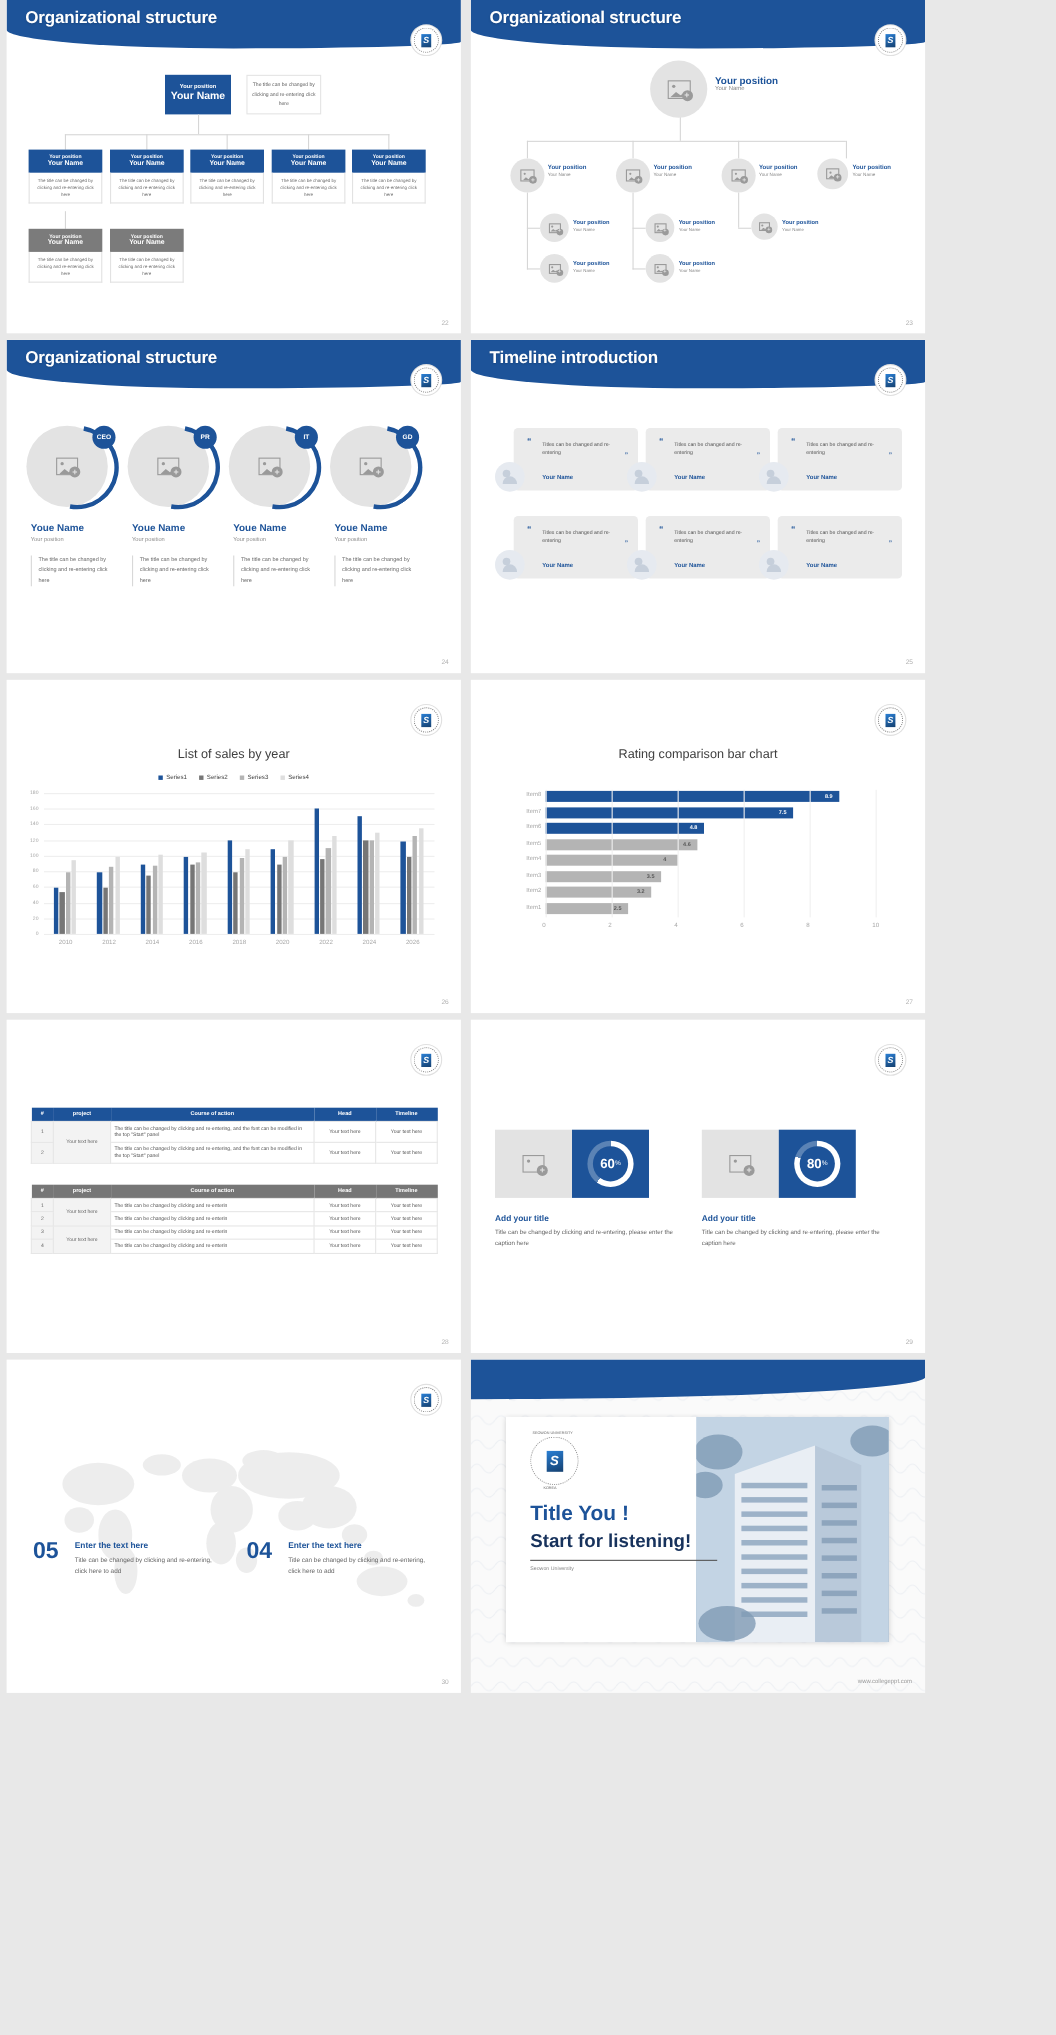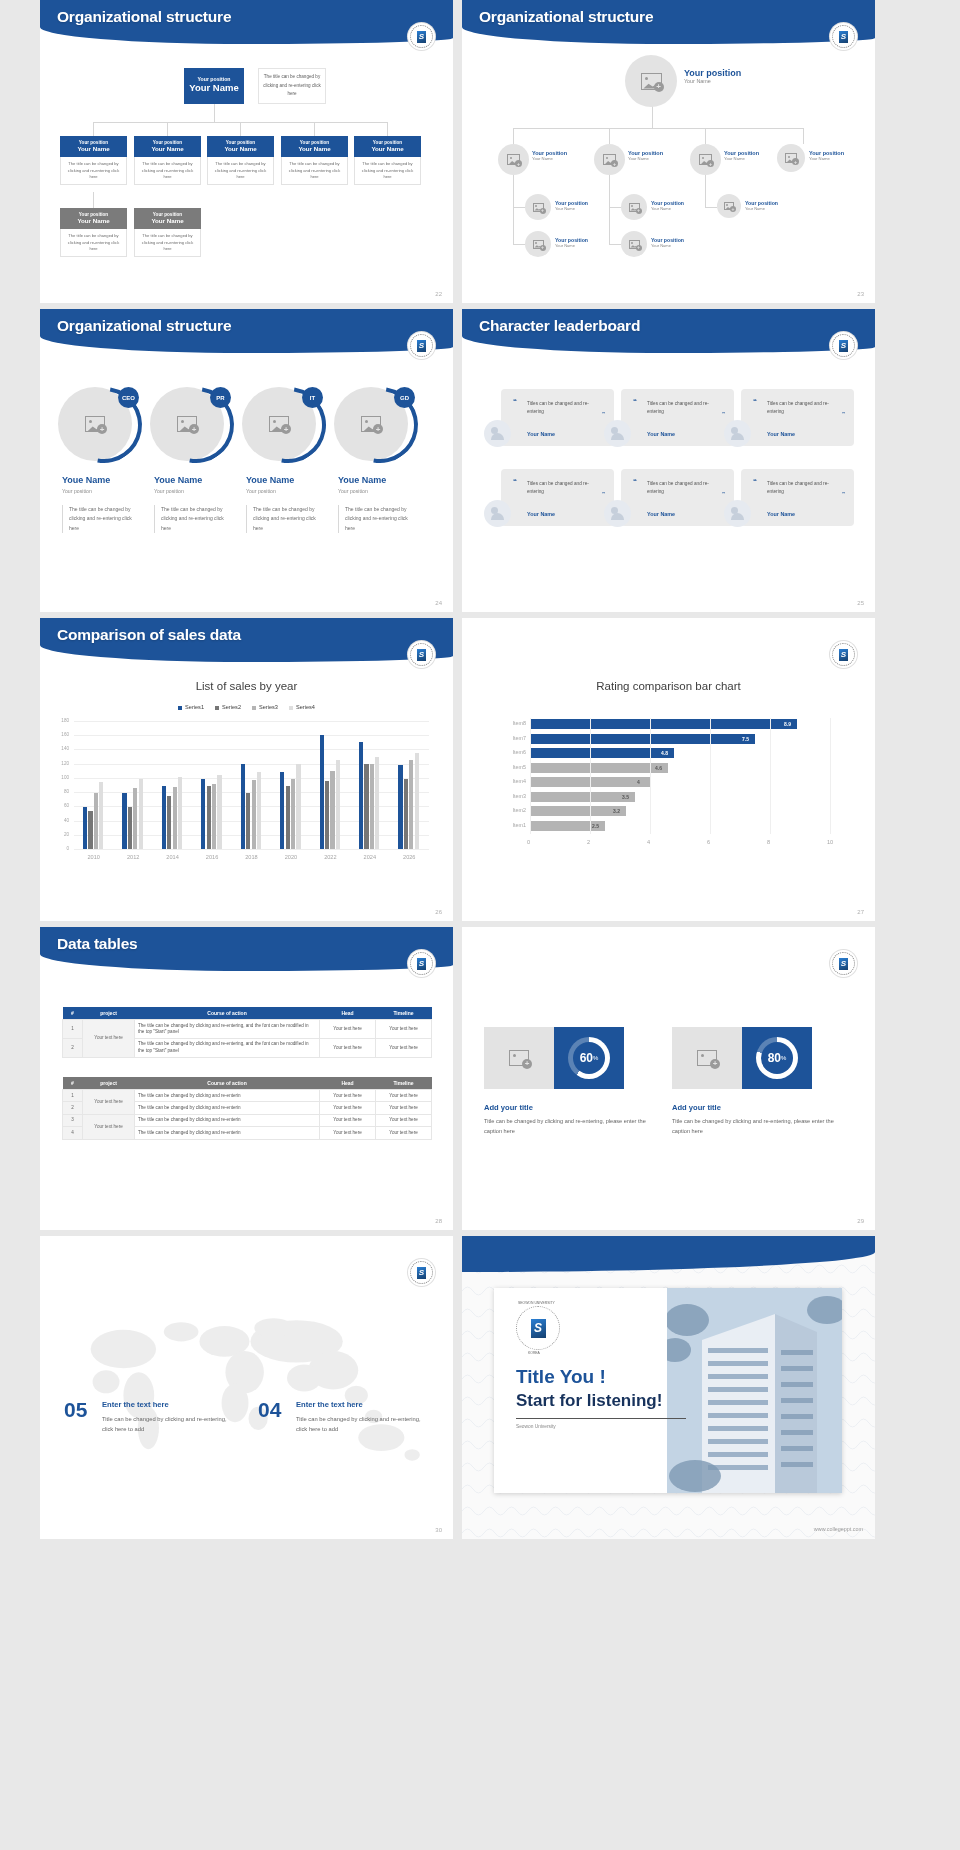--- a/index.html
+++ b/index.html
@@ -2,21 +2,21 @@
 <html><head>
 <meta charset="utf-8">
 <style>
   * { box-sizing: border-box; margin:0; padding:0; }
   body {
     width:960px; height:1850px;
     background:#e8e8e8;
     font-family:"Liberation Sans", sans-serif;
     overflow:hidden;
   }
-  .grid { display:flex; flex-wrap:wrap; width:960px;padding-left:34px; }
+  .grid { display:flex; flex-wrap:wrap; width:960px; }
   .slide {
     width:413px; height:303px;
     background:#fff; position:relative; overflow:hidden;
     margin:0 0 6px 0;
   }
   .slide.left { margin-left:6px; margin-right:9px; }
   .slide.right { margin-right:6px; }
 
   
   .banner { position:absolute; top:0; left:0; width:100%; height:44px; }
@@ -519,21 +519,21 @@
     <div class="p24name" style="left:298px; top:166px;">Youe Name</div>
     <div class="p24pos" style="left:298px; top:179px;">Your position</div>
     <div class="p24desc" style="left:298px; top:196px;">The title can be changed by clicking and re-entering click here</div>
 
     <div class="pagenum">24</div>
   </div>
 
   <div class="slide right">
     <div class="banner">
       <div class="bg"></div>
-      <div class="title">Character leaderboard</div>
+      <div class="title">Timeline introduction</div>
     </div>
     <div class="seal">
       <div class="ring">
           <div class="mark">S</div>
         </div>
     </div>
 
     <div class="uav" style="left:22px; top:111px;">
         <div>
           <div class="head2"></div>
@@ -609,24 +609,20 @@
       <div class="qm" style="left:12px; top:8px;">“</div>
       <div class="qtxt">Titles can be changed and re-entering</div>
       <div class="qm2">”</div>
       <div class="qname">Your Name</div>
     </div>
 
     <div class="pagenum">25</div>
   </div>
 
   <div class="slide left">
-    <div class="banner">
-      <div class="bg"></div>
-      <div class="title">Comparison of sales data</div>
-    </div>
     <div class="seal">
       <div class="ring">
           <div class="mark">S</div>
         </div>
     </div>
 
     <div class="chart-title" style="top:62px;">List of sales by year</div>
     <div class="legend" id="vlegend" style="top:86px;">
         <span><i style="background:#1d5399"></i>Series1</span>
         <span><i style="background:#767676"></i>Series2</span>
@@ -767,24 +763,20 @@
     <div class="pagenum">27</div>
   <div class="hx" style="left: 65px; top: 221px;">0</div>
       <div class="hx" style="left: 125px; top: 221px;">2</div>
       <div class="hx" style="left: 185px; top: 221px;">4</div>
       <div class="hx" style="left: 245px; top: 221px;">6</div>
       <div class="hx" style="left: 305px; top: 221px;">8</div>
       <div class="hx" style="left: 365px; top: 221px;">10</div>
     </div>
 
   <div class="slide left">
-    <div class="banner">
-      <div class="bg"></div>
-      <div class="title">Data tables</div>
-    </div>
     <div class="seal">
       <div class="ring">
           <div class="mark">S</div>
         </div>
     </div>
 
     <table style="left:22px; top:80px; width:370px;">
       <thead class="thead-blue">
           <tr>
         <th style="width:20px;">#</th>

